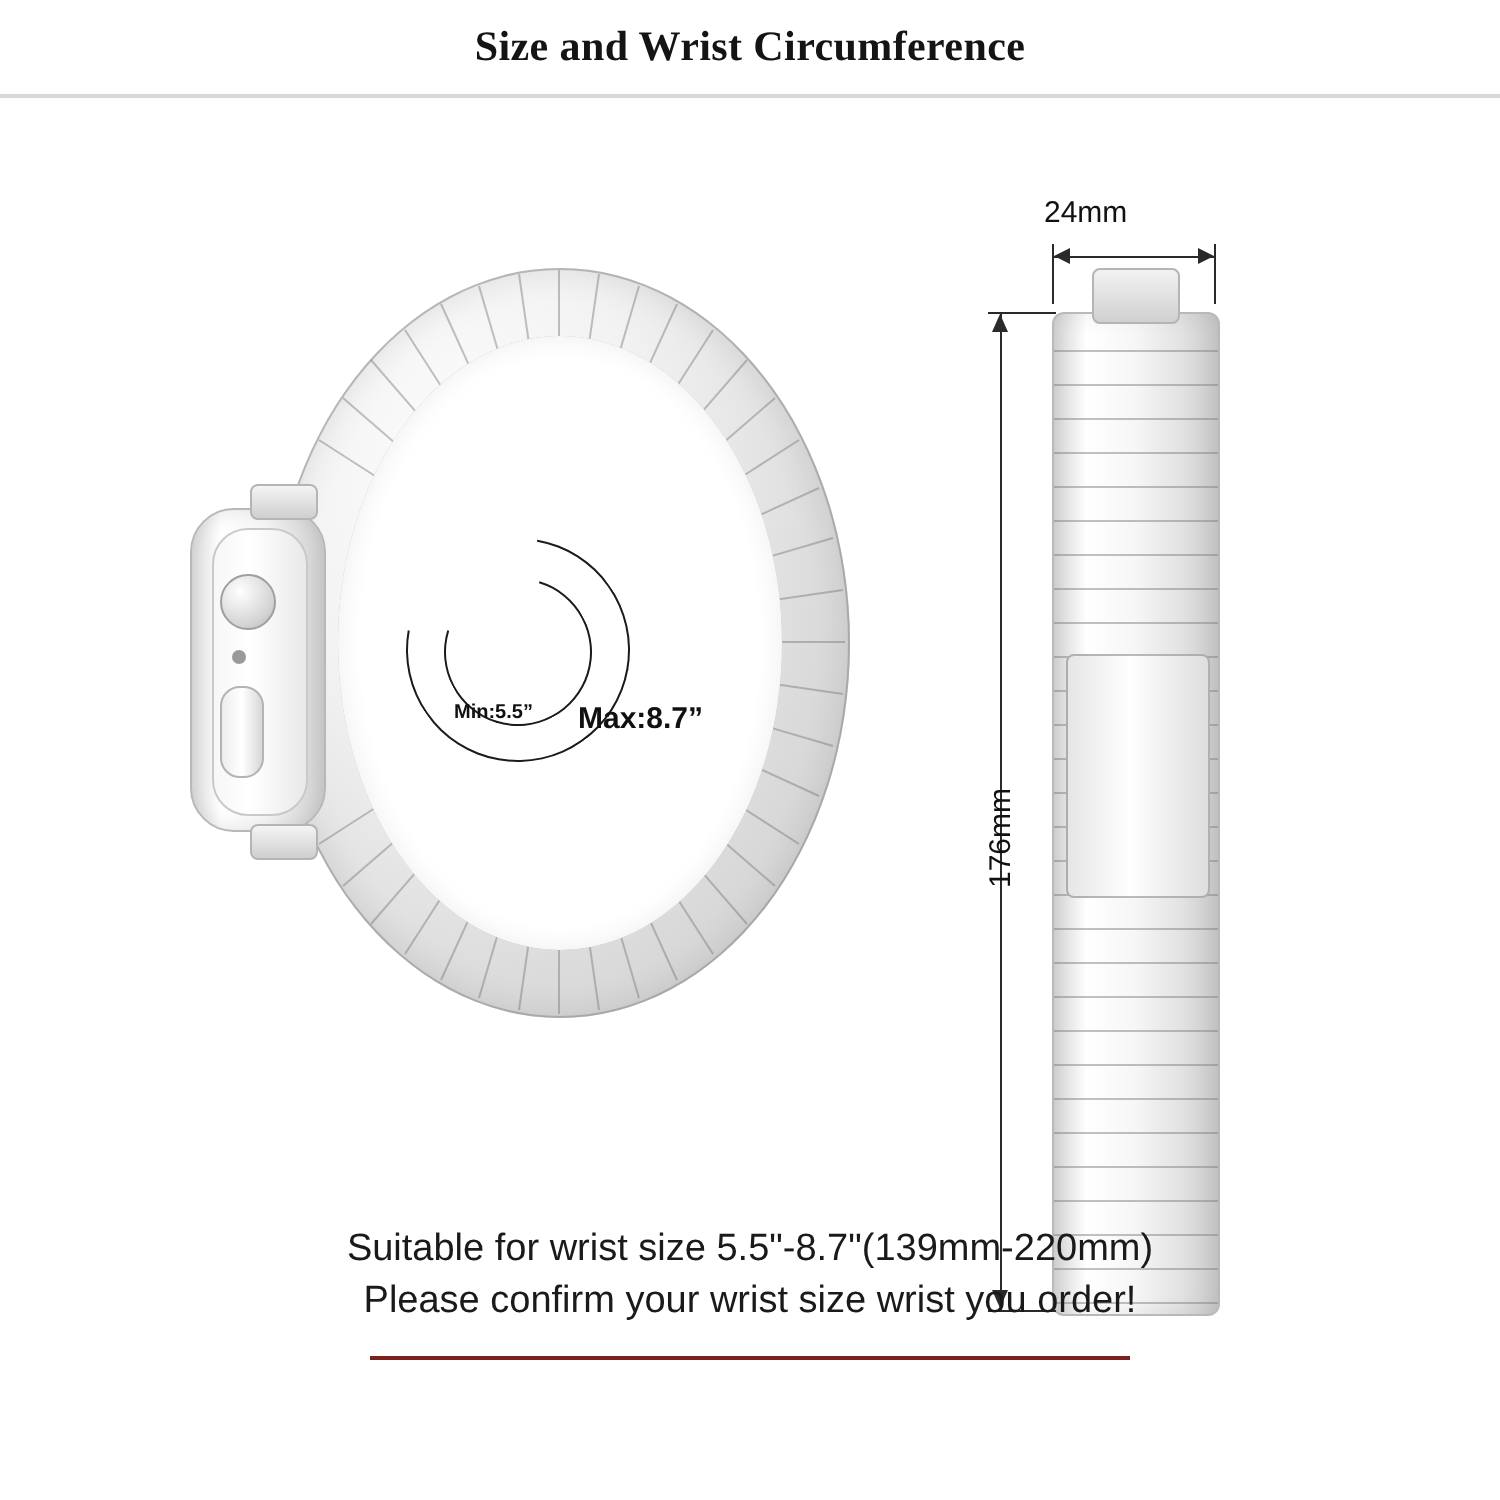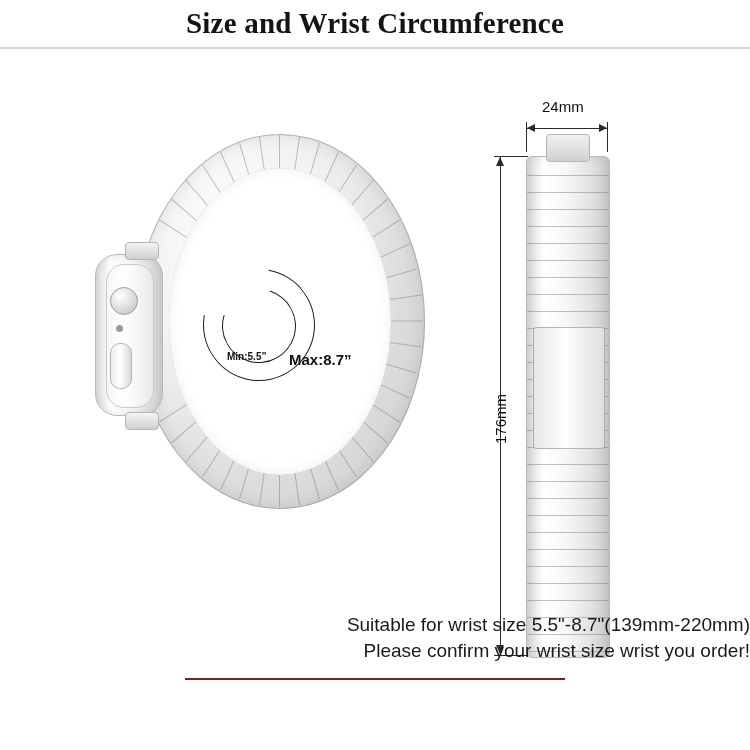--- a/index.html
+++ b/index.html
@@ -20,21 +20,21 @@
   .header {
     position: absolute;
     left: 0; top: 0;
     width: 750px;
     height: 46px;
     display: flex;
     align-items: center;
     justify-content: center;
   }
   .header-title {
-    font-size: 29px;
+    font-size: 21px;
     font-weight: bold;
     letter-spacing: 0.2px;
     color: #141414;
     font-family: "Liberation Serif", serif;
   }
   .header-rule {
     position: absolute;
     left: 0;
     top: 47px;
     width: 750px;
@@ -280,21 +280,21 @@
     position: absolute;
     width: 0; height: 0;
   }
 
   
   .footer {
     position: absolute;
     left: 0;
     top: 612px;
     width: 750px;
-    text-align: right;
+    text-align: center;
   }
   .footer-line {
     font-size: 19px;
     color: #1a1a1a;
     line-height: 26px;
   }
   .footer-rule {
     position: absolute;
     left: 185px;
     top: 678px;
@@ -371,21 +371,21 @@
     <div class="circ">
       <div class="arc-max"></div>
       <div class="arc-min"></div>
       <div class="label-max">Max:8.7”</div>
       <div class="label-min">Min:5.5”</div>
     </div>
   </div>
 
   <div class="strap-wrap">
 
-    <div class="dim-label" style="left:72px; top:4px;">24mm</div>
+    <div class="dim-label" style="left:52px; top:4px;">24mm</div>
     <div class="dim-line" style="left:56px; top:34px; width:82px; height:1px;"></div>
     <div class="tick" style="left:56px; top:28px; width:1px; height:30px;"></div>
     <div class="tick" style="left:137px; top:28px; width:1px; height:30px;"></div>
     <div class="arrow" style="left:57px; top:30px; border-top:4px solid transparent; border-bottom:4px solid transparent; border-right:8px solid #2a2a2a;"></div>
     <div class="arrow" style="left:129px; top:30px; border-top:4px solid transparent; border-bottom:4px solid transparent; border-left:8px solid #2a2a2a;"></div>
 
     <div class="strap">
       <div id="seams">
           <div class="strap-seam" style="top: 18px;"></div>
           <div class="strap-seam" style="top: 35px;"></div>

